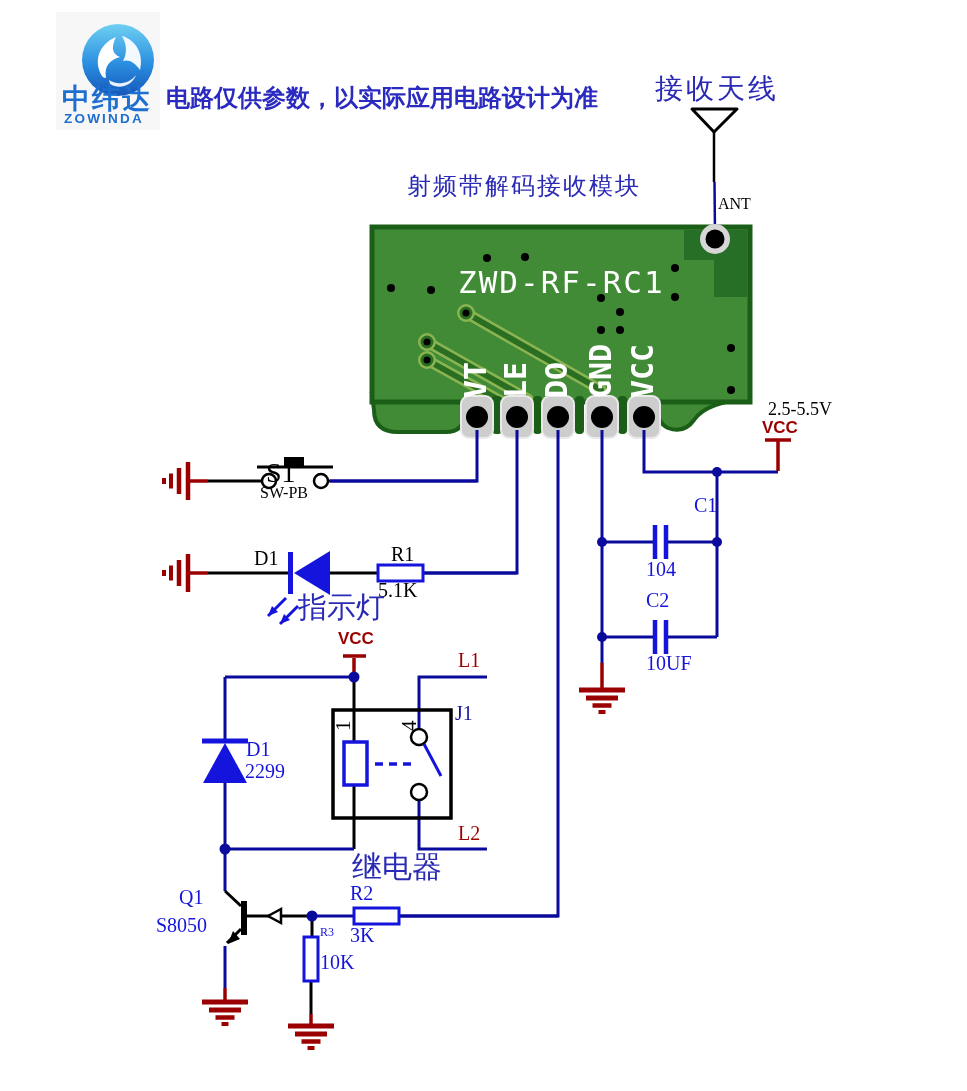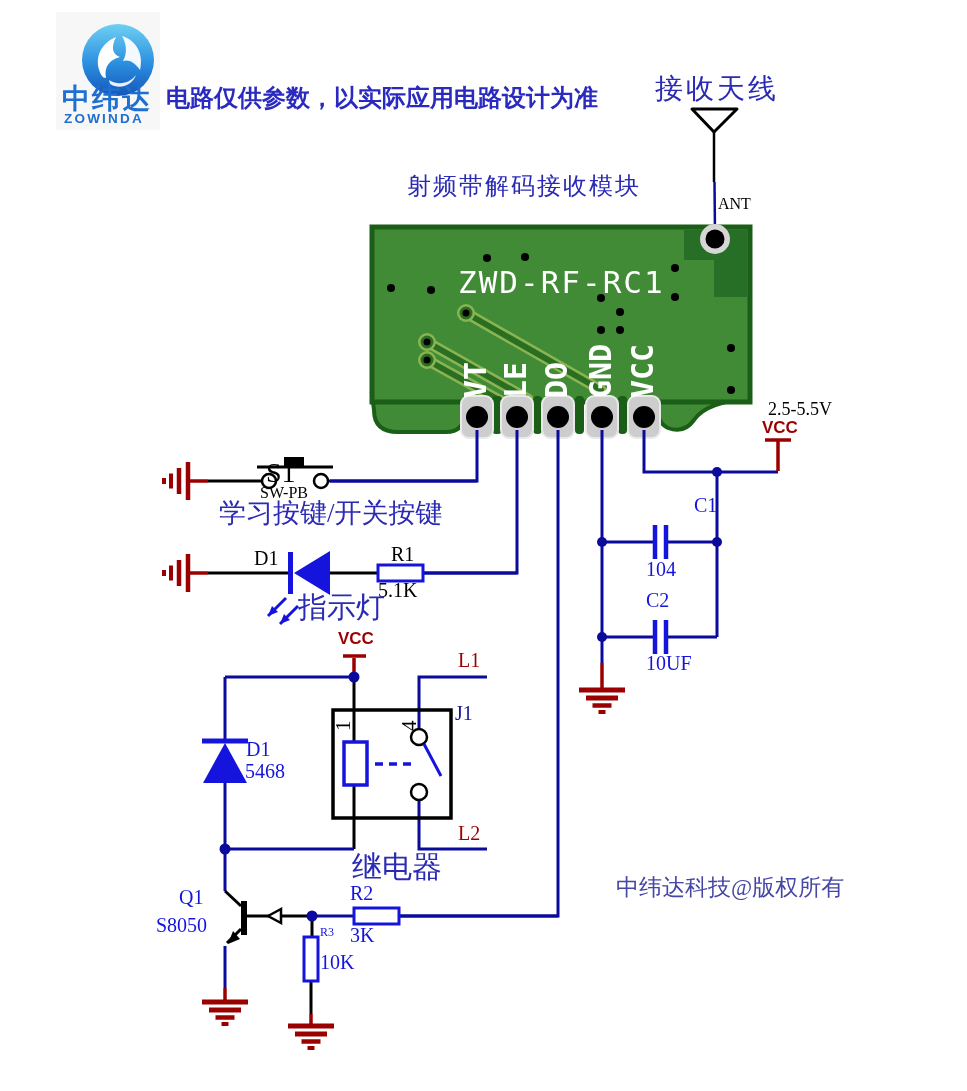--- a/index.html
+++ b/index.html
@@ -255,41 +255,39 @@
 
   <div class="lbl cnlbl" style="left:655px;top:74px;font-size:28px;letter-spacing:3px;">接收天线</div>
   <div class="lbl" style="left:718px;top:196px;font-size:16px;">ANT</div>
   <div class="lbl cnlbl" style="left:407px;top:174px;font-size:24px;letter-spacing:2px;">射频带解码接收模块</div>
 
   <div class="lbl" style="left:742px;top:400px;font-size:18px;margin-left:26px;">2.5-5.5V</div>
   <div class="lbl redlbl" style="left:762px;top:419px;font-size:17px;">VCC</div>
 
   <div class="lbl" style="left:266px;top:429px;font-size:28px;margin-top:29px;">S1</div>
   <div class="lbl" style="left:260px;top:485px;font-size:16px;">SW-PB</div>
-  <div class="lbl cnlbl" style="left:219px;top:499px;font-size:27px;">学习按键/开关按键</div>
 
   <div class="lbl" style="left:254px;top:548px;font-size:20px;">D1</div>
   <div class="lbl" style="left:391px;top:544px;font-size:20px;">R1</div>
   <div class="lbl" style="left:378px;top:580px;font-size:20px;">5.1K</div>
   <div class="lbl cnlbl" style="left:298px;top:592px;font-size:29px;">指示灯</div>
 
   <div class="lbl bluelbl" style="left:646px;top:495px;font-size:20px;margin-left:48px;">C1</div>
   <div class="lbl bluelbl" style="left:646px;top:559px;font-size:20px;">104</div>
   <div class="lbl bluelbl" style="left:646px;top:590px;font-size:20px;">C2</div>
   <div class="lbl bluelbl" style="left:646px;top:653px;font-size:20px;">10UF</div>
 
   <div class="lbl redlbl" style="left:338px;top:630px;font-size:17px;">VCC</div>
   <div class="lbl" style="left:458px;top:650px;font-size:20px;color:var(--power);">L1</div>
   <div class="lbl j1lbl" style="left:455px;top:703px;font-size:20px;">J1</div>
   <div class="lbl" style="left:458px;top:823px;font-size:20px;color:var(--power);">L2</div>
   <div class="lbl bluelbl" style="left:246px;top:739px;font-size:20px;">D1</div>
-  <div class="lbl bluelbl" style="left:245px;top:761px;font-size:20px;">5468</div>
+  <div class="lbl bluelbl" style="left:245px;top:761px;font-size:20px;">2299</div>
   <div class="lbl cnlbl" style="left:352px;top:851px;font-size:30px;">继电器</div>
 
   <div class="lbl bluelbl" style="left:179px;top:887px;font-size:20px;">Q1</div>
   <div class="lbl bluelbl" style="left:156px;top:915px;font-size:20px;">S8050</div>
   <div class="lbl bluelbl" style="left:350px;top:883px;font-size:20px;">R2</div>
   <div class="lbl bluelbl" style="left:350px;top:925px;font-size:20px;">3K</div>
   <div class="lbl bluelbl" style="left:320px;top:926px;font-size:12px;">R3</div>
   <div class="lbl bluelbl" style="left:320px;top:952px;font-size:20px;">10K</div>
 
-  <div class="lbl" style="left:616px;top:876px;font-size:23px;color:var(--copyright);">中纬达科技@版权所有</div>
 </div>
 
 </body></html>

